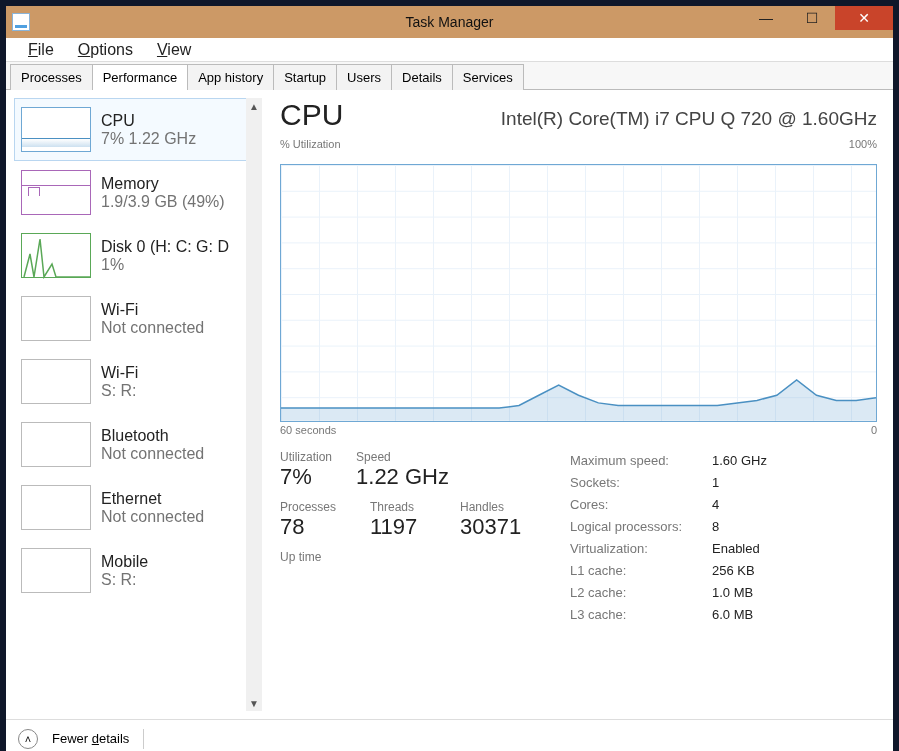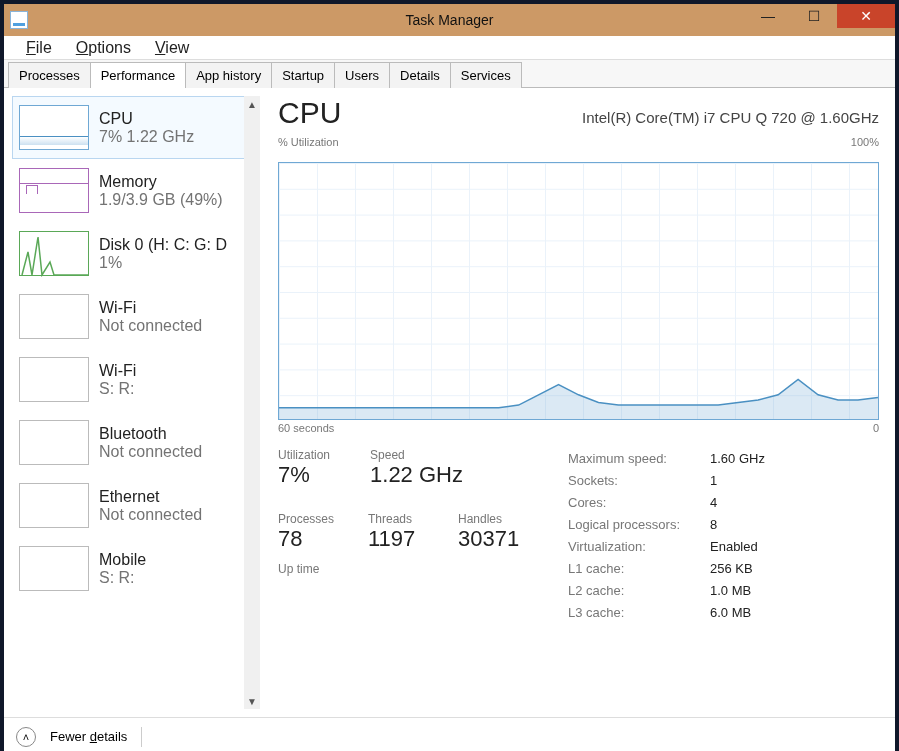--- a/index.html
+++ b/index.html
@@ -1,18 +1,18 @@
 <!DOCTYPE html>
 <html><head>
 <meta charset="utf-8">
 <style>
 * { box-sizing: border-box; margin: 0; padding: 0; font-family: "Segoe UI", Tahoma, sans-serif; }
 body { background: #cc9966; width: 899px; height: 751px; overflow: hidden; }
 
-.window { position: relative; width: 899px; height: 751px; border: 4px solid #0f172a; }
+.window { position: relative; width: 899px; height: 751px; border: 6px solid #0f172a; }
 .titlebar { height: 32px; background: #cc9966; display: flex; align-items: center; position: relative; }
 .title-icon { width: 18px; height: 18px; margin: 0 6px; background: #fff; border: 1px solid #8ab4d8; display: inline-block; position: relative; }
 .title-icon::after { content: ""; position: absolute; left: 2px; top: 8px; width: 12px; height: 6px; background: linear-gradient(to top,#4fa0e0 0,#4fa0e0 3px,transparent 3px); }
 .title-text { position: absolute; left: 50%; transform: translateX(-50%); font-size: 14px; color: #111; }
 .winbtns { position: absolute; right: 0; top: 0; display: flex; }
 .winbtn { width: 46px; height: 24px; display: flex; align-items: center; justify-content: center; color: #222; font-size: 14px; }
 .winbtn.close { background: #c9442a; color: #fff; width: 58px; }
 
 .menubar { height: 24px; background: #fff; border-bottom: 1px solid #ddd; display: flex; align-items: center; padding-left: 10px; gap: 0; }
 .menuitem { padding: 2px 12px; font-size: 16px; color: #222; cursor: default; }
@@ -40,34 +40,34 @@
 .thumb.mem::before { content:""; position:absolute; left:6px; bottom:18px; width:10px; height:8px; border:1px solid #a967b8; border-bottom:none;}
 .thumb.disk { border-color: #5aa857; }
 .thumb.disk svg { position:absolute; left:0; top:0; }
 .thumb.gray { border-color: #bbb; }
 .side-label .t1 { font-size: 16px; color: #222; }
 .side-label .t2 { font-size: 16px; color: #737373; }
 
 .detail { flex: 1; padding: 0 8px 4px 18px; overflow: hidden; }
 .detail-head { display: flex; justify-content: space-between; align-items: baseline; margin-bottom: 6px; }
 .detail-title { font-size: 30px; font-weight: 400; color: #222; }
-.detail-sub { font-size: 15px; color: #444; }
+.detail-sub { font-size: 19px; color: #444; }
 
 .chart-top { display: flex; justify-content: space-between; font-size: 11px; color: #777; margin-bottom: 14px; }
 .chart { height: 258px; border: 1px solid #6fa8d4; position: relative; background: #fff; overflow:hidden; }
 .grid-v, .grid-h { position: absolute; inset: 0; }
 .grid-v { background-image: linear-gradient(to right, #eaf2fa 1px, transparent 1px); background-size: 38px 100%; }
 .grid-h { background-image: linear-gradient(to bottom, #eaf2fa 1px, transparent 1px); background-size: 100% 25.8px; }
 .chart svg { position: absolute; inset: 0; }
 .chart-bot { display: flex; justify-content: space-between; font-size: 11px; color: #777; margin-top: 2px; }
 
 .stats { display: flex; gap: 32px; margin-top: 14px; }
 .stats-left { flex: 0 0 210px; }
 .stats-right { font-size: 13px; }
-.big-row { display: flex; gap: 40px; margin-bottom: 24px; }
+.big-row { display: flex; gap: 24px; margin-bottom: 10px; }
 .big-cell .lbl { font-size: 12px; color: #777; }
 .big-cell .val { font-size: 22px; color: #222; }
 .r2 { display:flex; gap:20px; margin-bottom:10px;}
 .r2 .big-cell { min-width: 70px; }
 .kv { display: flex; gap: 10px; line-height: 22px; }
 .kv .k { width: 132px; color: #777; margin-left: 8px; }
 .kv .v { color: #222; }
 
 .footer { height: 38px; background: #fff; border-top: 1px solid #ddd; display: flex; align-items: center; padding: 0 12px; gap: 14px; font-size: 13px; }
 .chevbtn { width: 20px; height: 20px; border: 1px solid #888; border-radius: 50%; display: flex; align-items: center; justify-content: center; font-size: 11px; }

